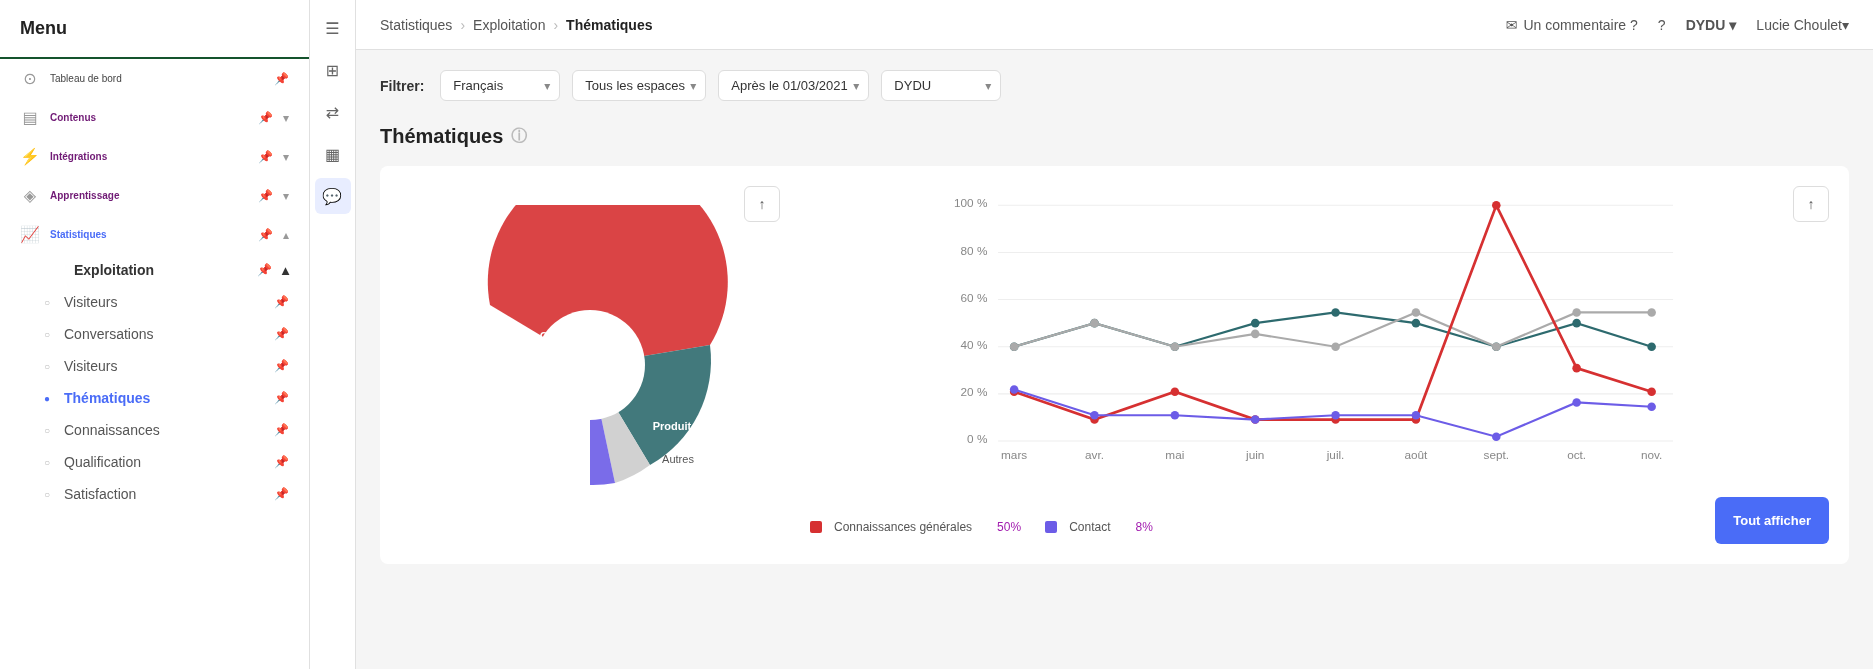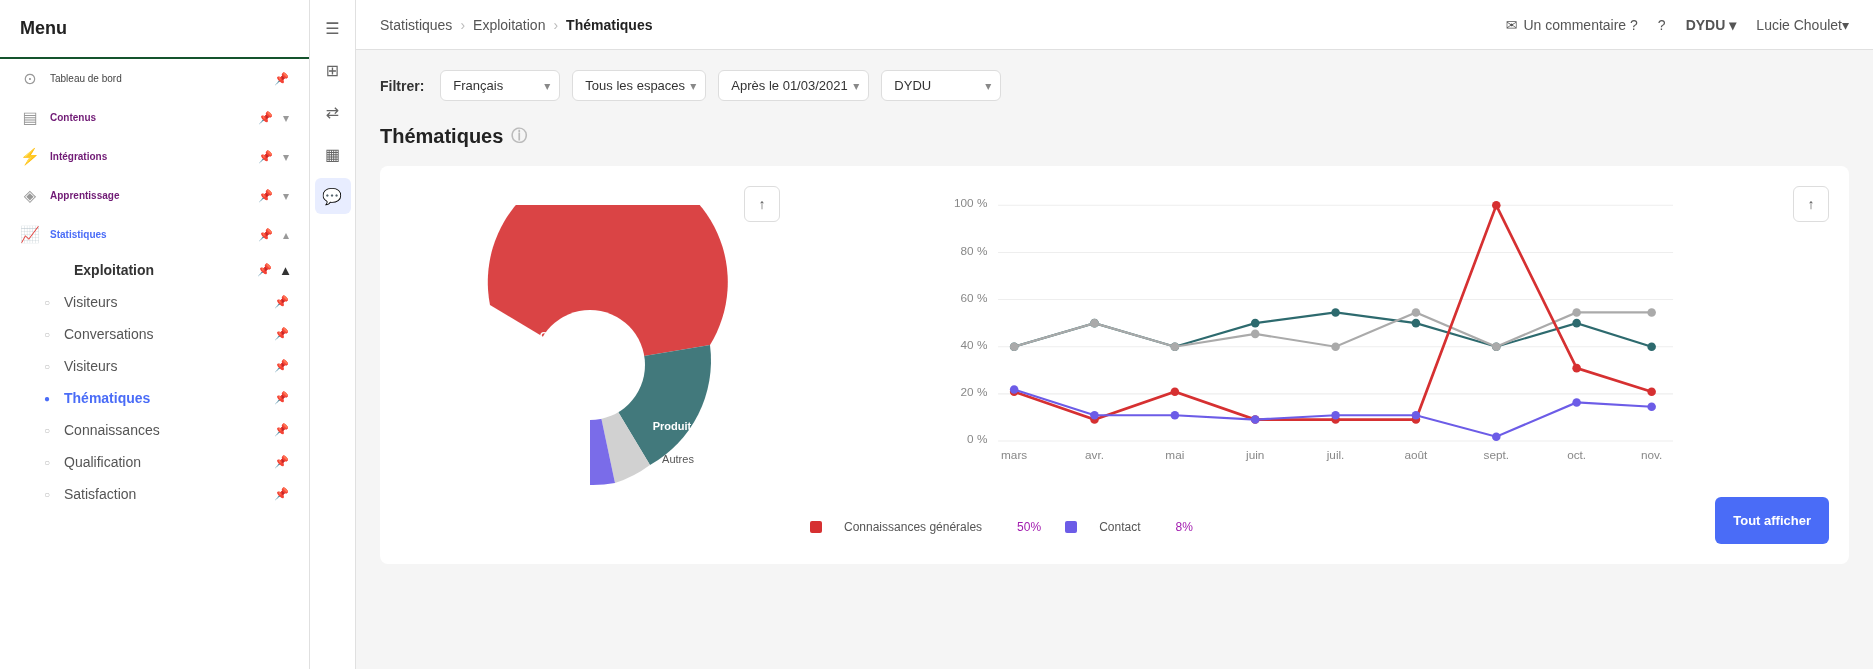--- a/index.html
+++ b/index.html
@@ -58,21 +58,21 @@
     .pie-area { flex: 0 0 380px; position: relative; display: flex; align-items: center; justify-content: center; }
     .export-btn { position: absolute; top: 0; right: 0; width: 36px; height: 36px; border: 1px solid #ddd; border-radius: 6px; background: #fff; display: flex; align-items: center; justify-content: center; cursor: pointer; color: #555; font-size: 14px; }
 
     
     .pie-svg { width: 320px; height: 320px; }
 
     
     .line-area { flex: 1; position: relative; }
     .line-chart-svg { width: 100%; height: 300px; }
     .chart-legend { display: flex; gap: 24px; margin-top: 12px; align-items: center; flex-wrap: wrap; }
-    .legend-item { display: flex; align-items: center; gap: 22px; font-size: 12px; color: #555; }
+    .legend-item { display: flex; align-items: center; gap: 12px; font-size: 12px; color: #555; }
     .legend-dot { width: 12px; height: 12px; border-radius: 2px; }
     .legend-pct { font-size: 12px; color: #a21caf; margin-left: 13px; }
     .tout-afficher-btn { padding: 16px 18px; background: #4a6cf7; color: #fff; border: none; border-radius: 6px; cursor: pointer; font-size: 13px; font-weight: 600; }
     .chart-legend-row { display: flex; align-items: center; justify-content: space-between; margin-top: 8px; }
     .export-btn-line { position: absolute; top: 0; right: 0; width: 36px; height: 36px; border: 1px solid #ddd; border-radius: 6px; background: #fff; display: flex; align-items: center; justify-content: center; cursor: pointer; color: #555; font-size: 14px; }
   </style>
 </head>
 <body>
 
 <div class="sidebar">

